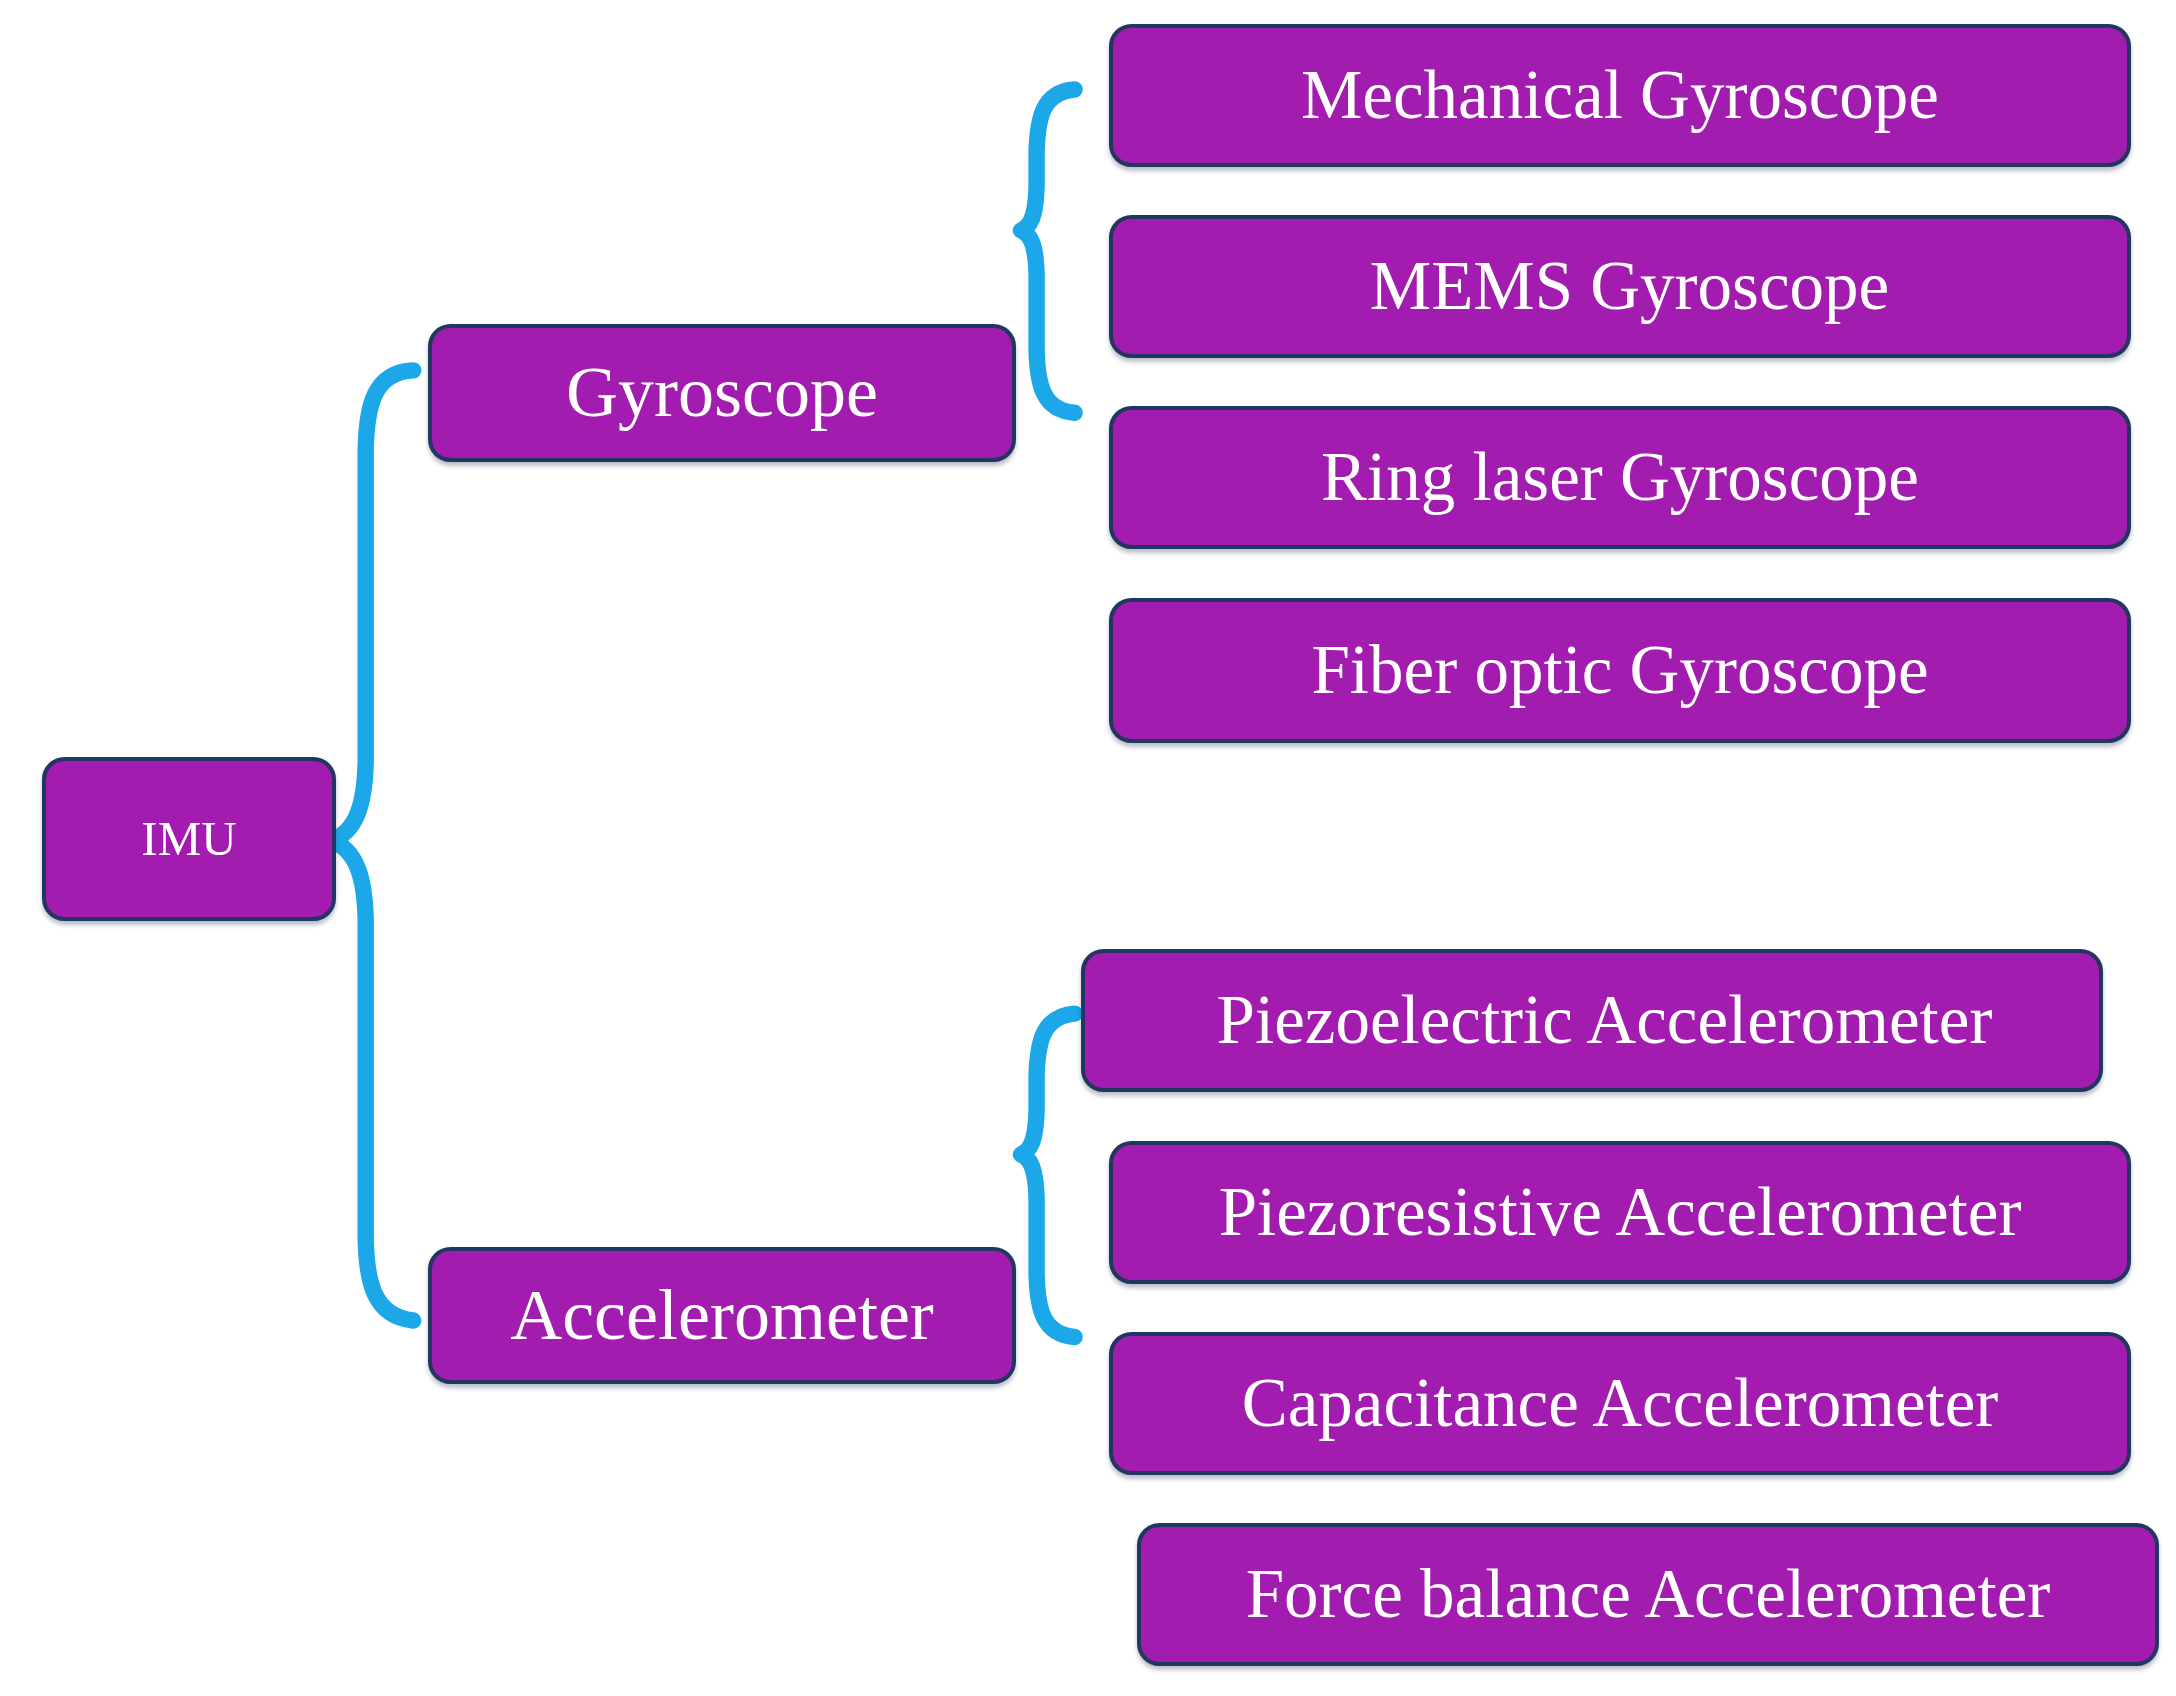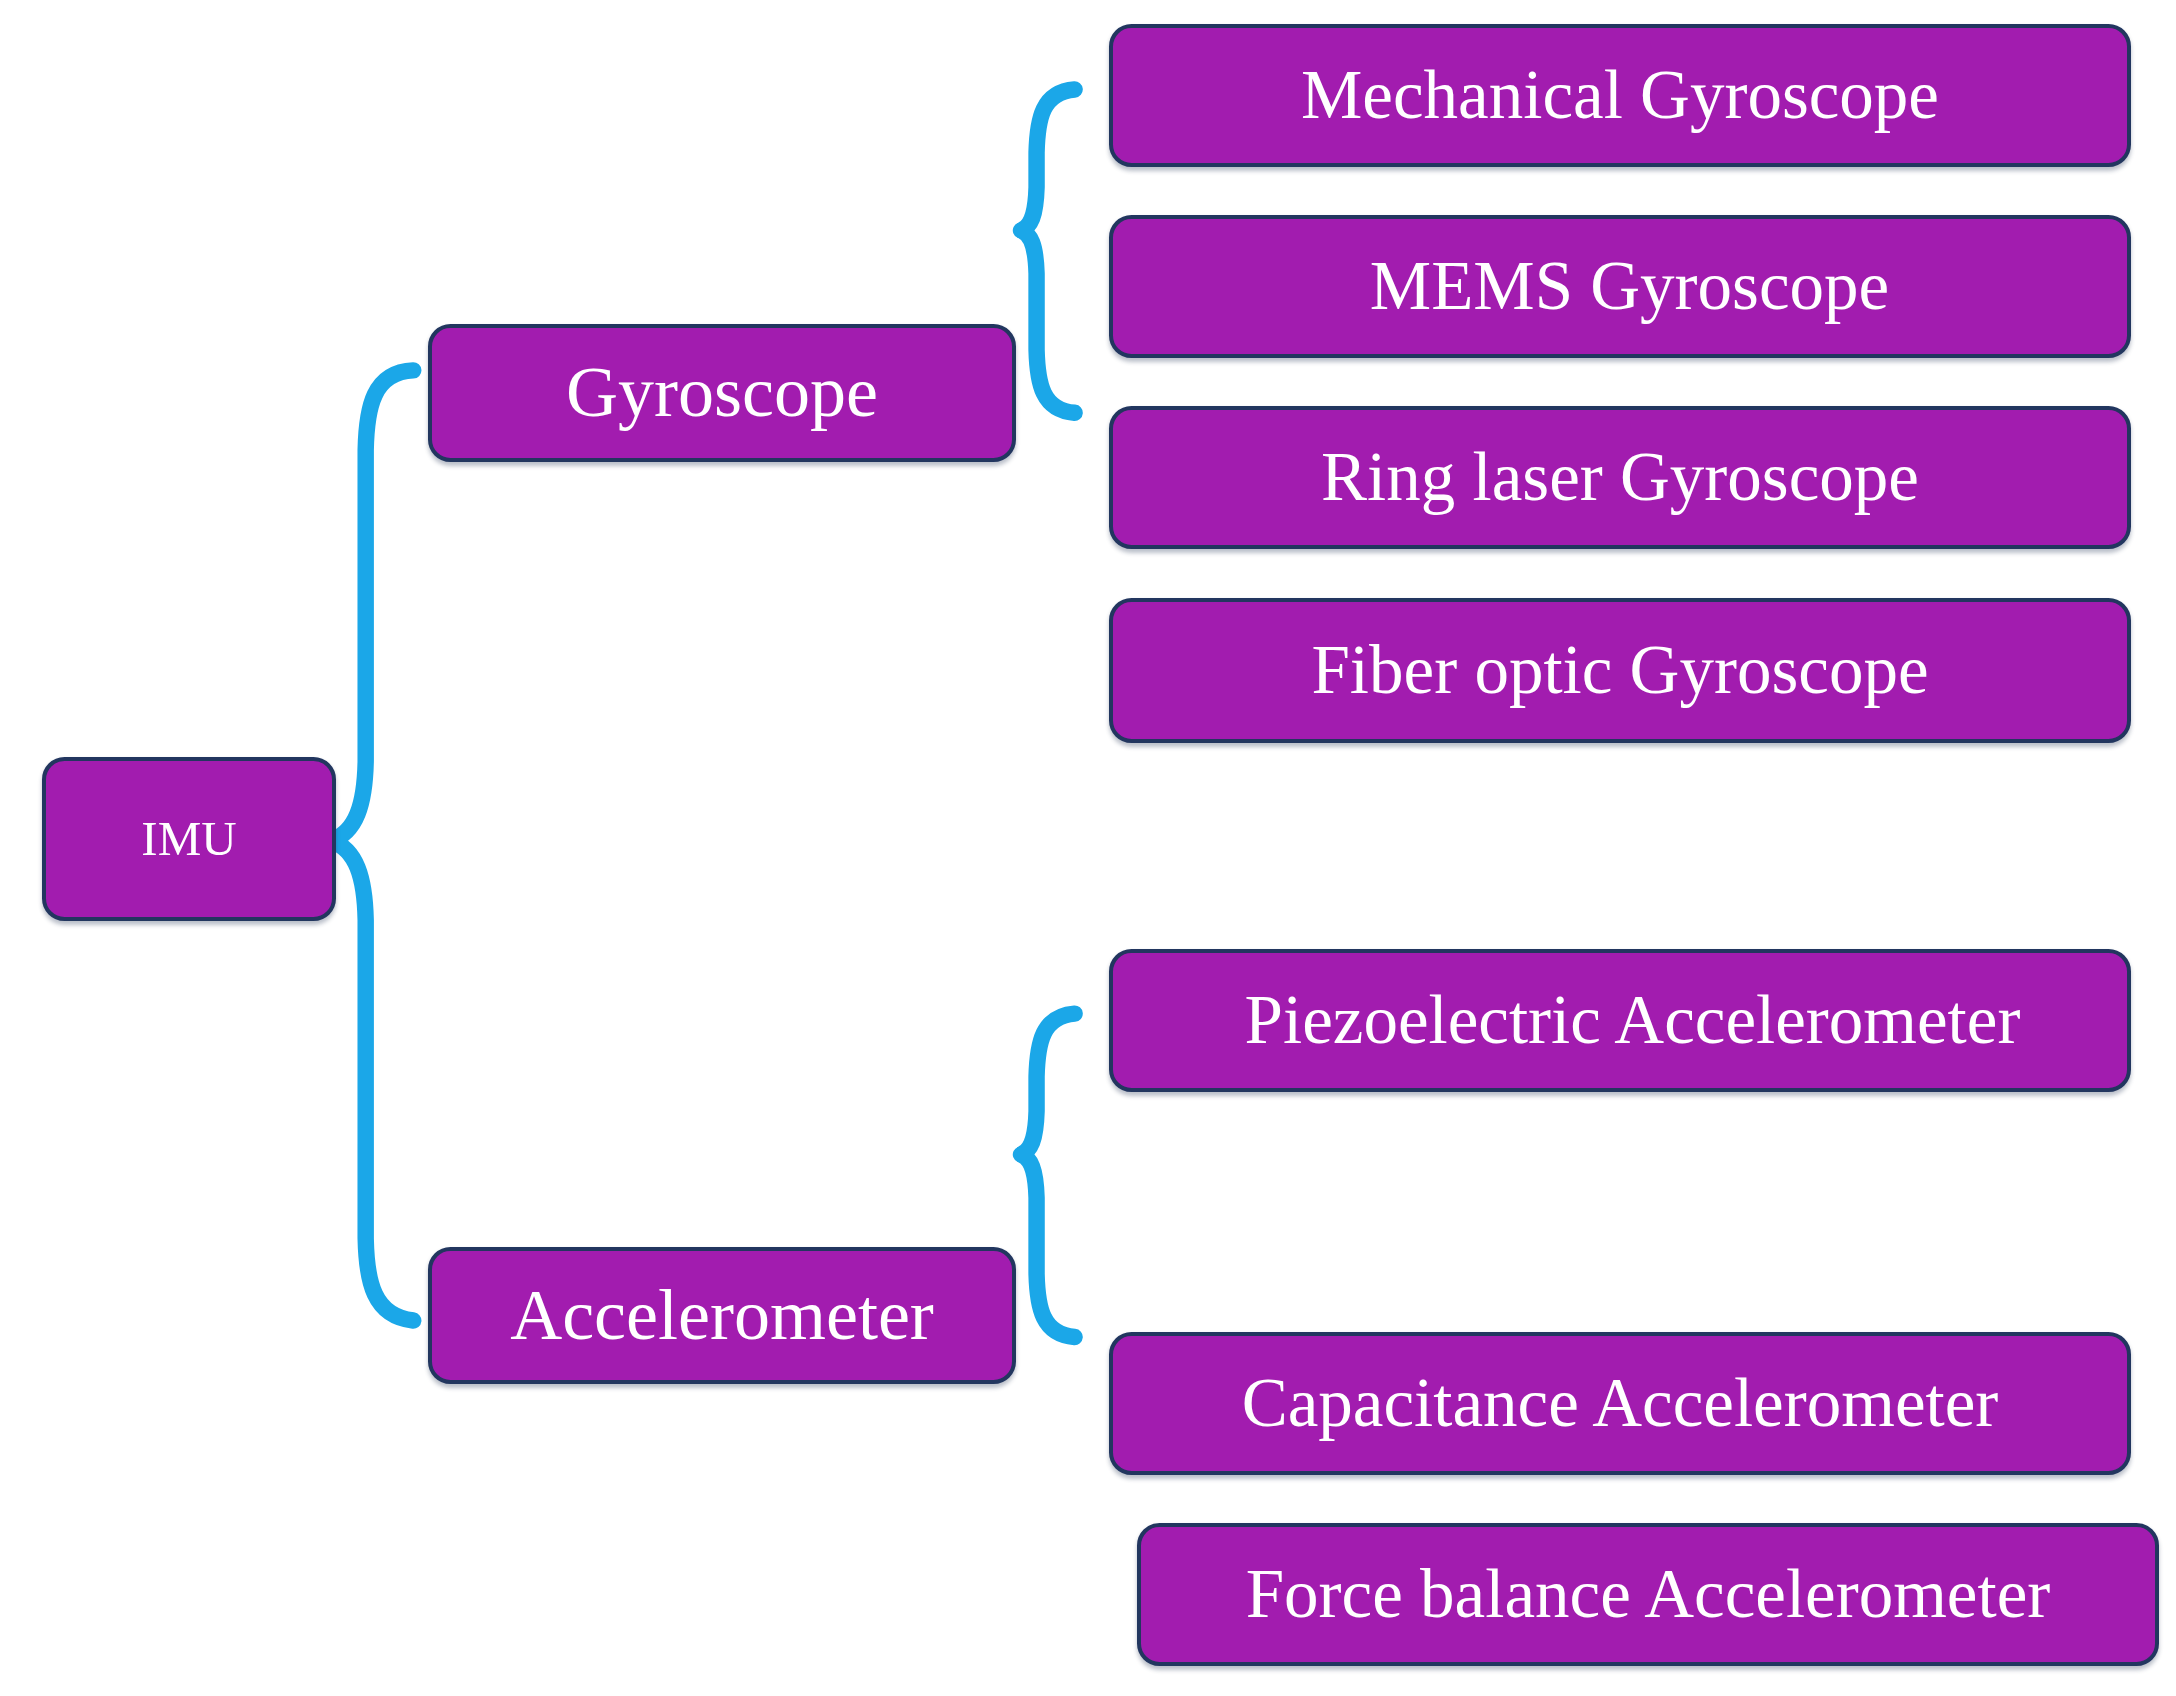--- a/index.html
+++ b/index.html
@@ -88,21 +88,22 @@
   <div class="node node-branch" style="left:428px; top:1247px; width:588px; height:137px;">Accelerometer</div>
 
   <div class="node node-leaf" style="left:1109px; top:24px; width:1022px; height:143px;">Mechanical Gyroscope</div>
 
   <div class="node node-leaf" style="left:1109px; top:215px; width:1022px; height:143px;padding-left:19px;">MEMS Gyroscope</div>
 
   <div class="node node-leaf" style="left:1109px; top:406px; width:1022px; height:143px;">Ring laser Gyroscope</div>
 
   <div class="node node-leaf" style="left:1109px; top:598px; width:1022px; height:145px;">Fiber optic Gyroscope</div>
 
-  <div class="node node-leaf" style="left:1109px; top:949px; width:1022px; height:143px;padding-left:25px;">Piezoelectric Accelerometer</div>
+  <div class="node node-leaf" style="left:1081px; top:949px; width:1022px; height:143px;padding-left:25px;">Piezoelectric Accelerometer</div>
 
+  <div class="node node-leaf" style="left:1109px; top:1141px; width:1022px; height:143px;">Piezoresistive Accelerometer</div>
 
   <div class="node node-leaf" style="left:1109px; top:1332px; width:1022px; height:143px;">Capacitance Accelerometer</div>
 
   <div class="node node-leaf" style="left:1109px; top:1523px; width:1022px; height:143px;margin-left:28px;">Force balance Accelerometer</div>
 
 </div>
 
 
 </body></html>

